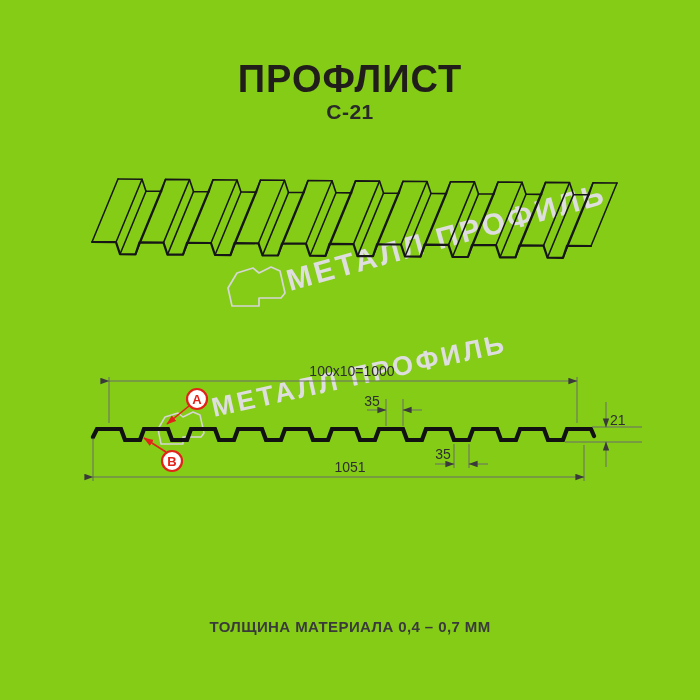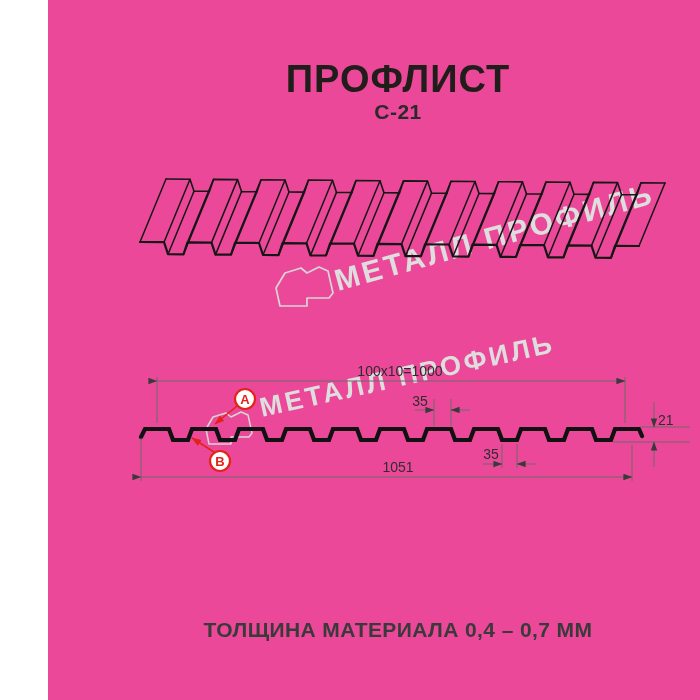--- a/index.html
+++ b/index.html
@@ -1,24 +1,24 @@
 <!DOCTYPE html>
 <html><head>
 <meta charset="utf-8">
 <style>
   html,body{margin:0;padding:0;}
   body{width:700px;height:700px;background:#ffffff;position:relative;overflow:hidden;
        font-family:"Liberation Sans", sans-serif;}
-  .page{position:absolute;inset:0;background:#ec4899;margin-left:48px;}
+  .page{position:absolute;inset:0;background:#84cc16;}
   .title{position:absolute;top:58px;left:0;width:700px;text-align:center;
          font-size:38px;font-weight:800;letter-spacing:1px;color:#201d1b;}
   .subtitle{position:absolute;top:100px;left:0;width:700px;text-align:center;
          font-size:21px;font-weight:700;letter-spacing:0.5px;color:#2a2a2a;}
   .footer{position:absolute;top:618px;left:0;width:700px;text-align:center;
-         font-size:21px;font-weight:700;letter-spacing:0.4px;color:#3a3a3a;}
+         font-size:15px;font-weight:700;letter-spacing:0.4px;color:#3a3a3a;}
   svg{position:absolute;top:0;left:0;}
   .dimtext{font-size:14px;fill:#2e2e2e;font-weight:400;}
   .callout-letter{font-size:13px;font-weight:700;fill:#e2231a;}
   .wmtext{font-weight:700;letter-spacing:3px;}
 </style>
 </head>
 <body>
 
 <div class="page">
 

